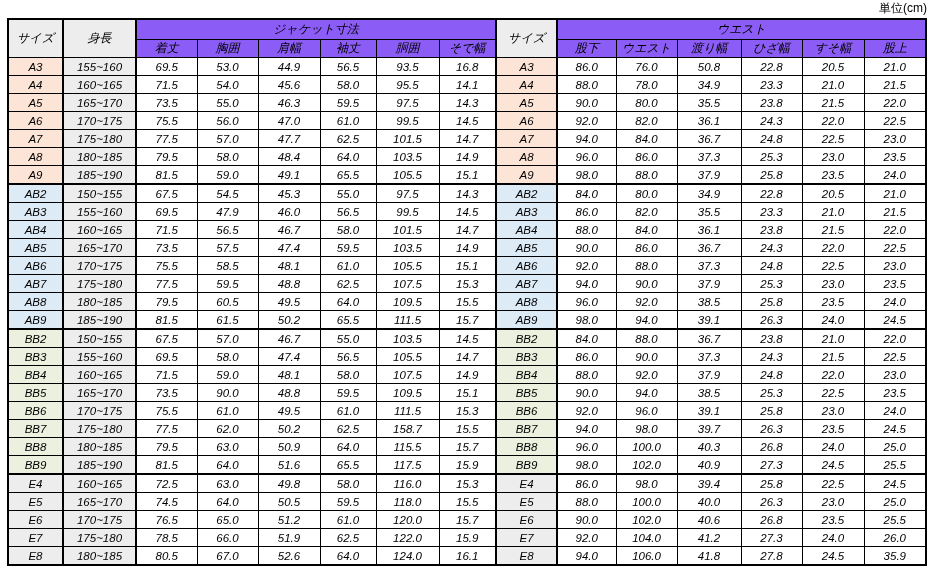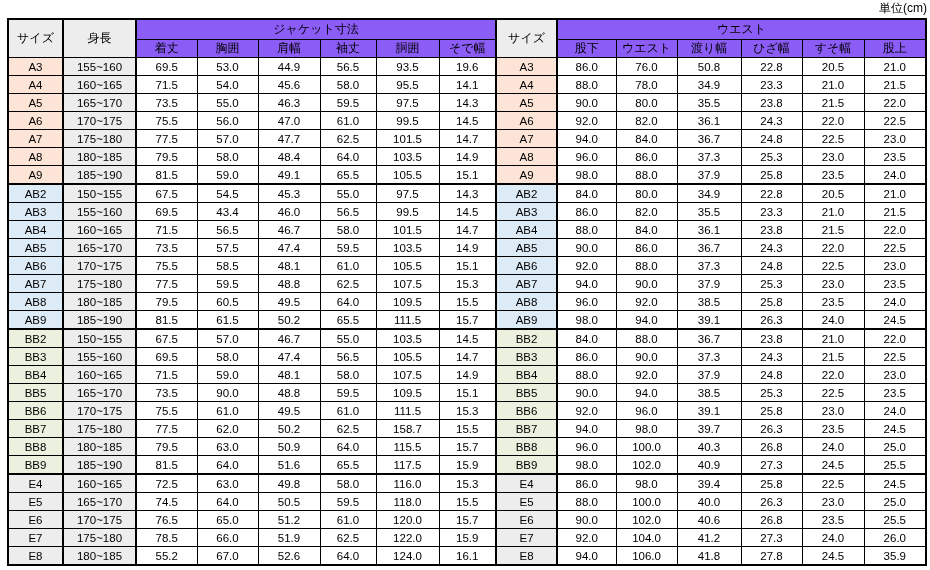--- a/index.html
+++ b/index.html
@@ -22,20 +22,21 @@
     color: #000;
   }
   table.size-table {
     position: absolute;
     left: 7px;
     top: 18px;
     width: 920px;
     border-collapse: collapse;
     table-layout: fixed;
     border: 2px solid #000;
+    font-style: italic;
   }
   th, td {
     border: 1px solid #000;
     text-align: center;
     vertical-align: middle;
     padding: 0;
     margin: 0;
     font-weight: normal;
     white-space: nowrap;
     overflow: hidden;
@@ -97,21 +98,21 @@
     </thead>
     <tbody id="table-body">
         <tr>
           <td class="thickR" style="background: rgb(252, 228, 214);">A3</td>
           <td class="thickR" style="background: rgb(237, 237, 237);">155~160</td>
           <td>69.5</td>
           <td>53.0</td>
           <td>44.9</td>
           <td>56.5</td>
           <td>93.5</td>
-          <td class="thickR">19.6</td>
+          <td class="thickR">16.8</td>
           <td class="thickR" style="background: rgb(252, 228, 214);">A3</td>
           <td>86.0</td>
           <td>76.0</td>
           <td>50.8</td>
           <td>22.8</td>
           <td>20.5</td>
           <td>21.0</td>
         </tr>
         <tr>
           <td class="thickR" style="background: rgb(252, 228, 214);">A4</td>
@@ -229,21 +230,21 @@
           <td>80.0</td>
           <td>34.9</td>
           <td>22.8</td>
           <td>20.5</td>
           <td>21.0</td>
         </tr>
         <tr>
           <td class="thickR" style="background: rgb(221, 235, 247);">AB3</td>
           <td class="thickR" style="background: rgb(237, 237, 237);">155~160</td>
           <td>69.5</td>
-          <td>43.4</td>
+          <td>47.9</td>
           <td>46.0</td>
           <td>56.5</td>
           <td>99.5</td>
           <td class="thickR">14.5</td>
           <td class="thickR" style="background: rgb(221, 235, 247);">AB3</td>
           <td>86.0</td>
           <td>82.0</td>
           <td>35.5</td>
           <td>23.3</td>
           <td>21.0</td>
@@ -551,21 +552,21 @@
           <td>92.0</td>
           <td>104.0</td>
           <td>41.2</td>
           <td>27.3</td>
           <td>24.0</td>
           <td>26.0</td>
         </tr>
         <tr>
           <td class="thickR" style="background: rgb(237, 237, 237);">E8</td>
           <td class="thickR" style="background: rgb(237, 237, 237);">180~185</td>
-          <td>55.2</td>
+          <td>80.5</td>
           <td>67.0</td>
           <td>52.6</td>
           <td>64.0</td>
           <td>124.0</td>
           <td class="thickR">16.1</td>
           <td class="thickR" style="background: rgb(237, 237, 237);">E8</td>
           <td>94.0</td>
           <td>106.0</td>
           <td>41.8</td>
           <td>27.8</td>

